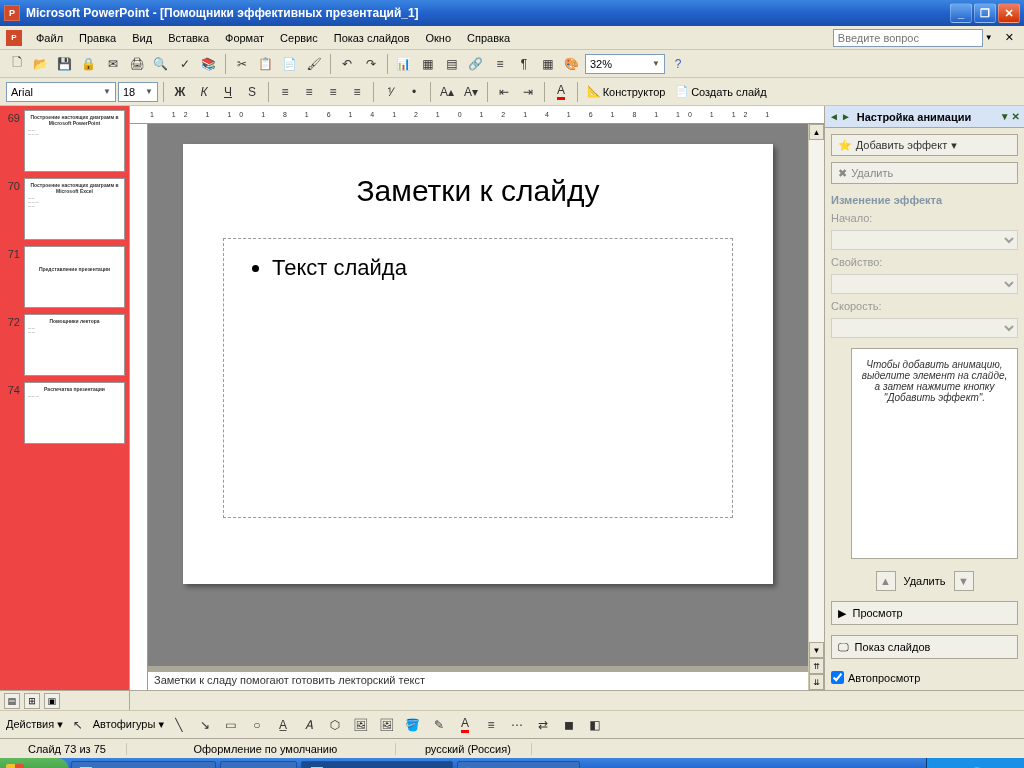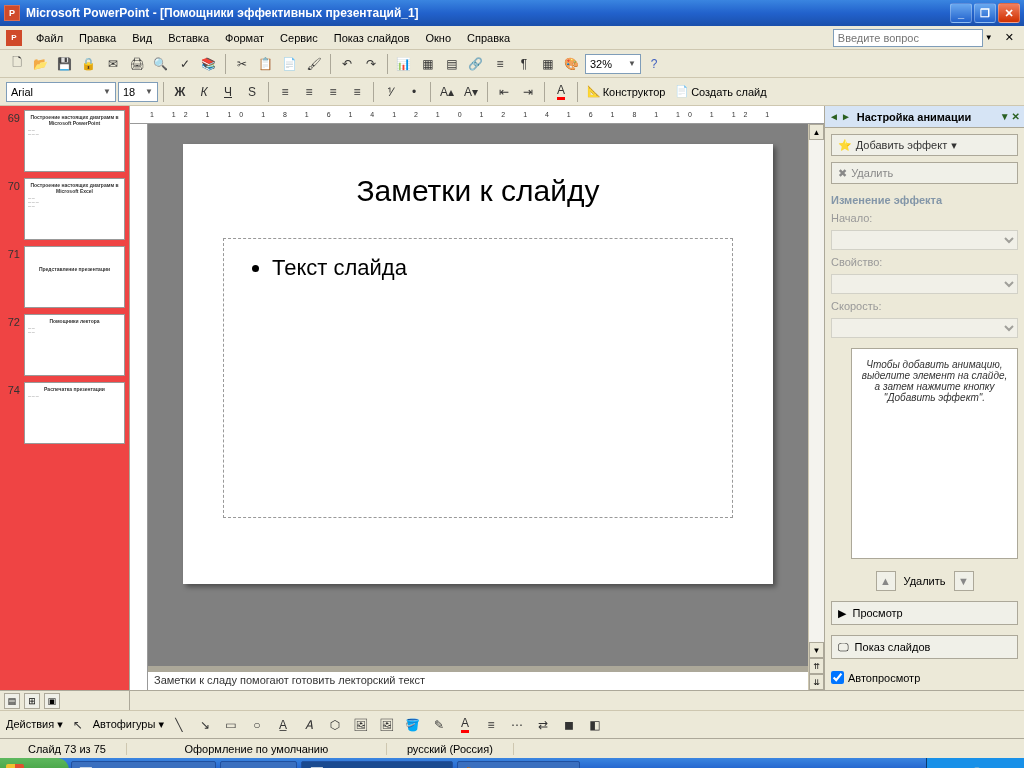--- a/index.html
+++ b/index.html
@@ -52,21 +52,21 @@
 .rp-field-label { color: #999; font-size: 11px; }
 .rp-select { height: 20px; background: #f4f4f0; border: 1px solid #c8c8c0; width: 100%; }
 .rp-hint { border: 1px solid #aca899; background: white; padding: 10px 8px; font-style: italic; text-align: center; color: #333; font-size: 10px; flex: 1; margin-top: 4px; margin-left: 20px; }
 .rp-order { display: flex; align-items: center; justify-content: center; gap: 8px; margin-top: 6px; }
 .rp-order .ob { width: 20px; height: 20px; border: 1px solid #aca899; background: #f0f0e8; display: flex; align-items: center; justify-content: center; cursor: pointer; color: #888; }
 .rp-bottom-btn { height: 24px; border: 1px solid #aca899; background: #f0f0e8; display: flex; align-items: center; padding: 0 6px; gap: 6px; cursor: pointer; margin-top: 4px; }
 .rp-check { display: flex; align-items: flex-end; gap: 4px; margin-top: 6px; }
 .viewbar { width: 130px; height: 20px; background: #ece9d8; border-top: 1px solid #aca899; border-right: 1px solid #aca899; display: flex; align-items: center; padding: 0 4px; gap: 4px; }
 .vbtn { width: 16px; height: 16px; border: 1px solid #aca899; background: #f0f0e8; cursor: pointer; font-size: 9px; display: flex; align-items: center; justify-content: center; }
 .drawbar { height: 28px; background: #ece9d8; border-top: 1px solid #cec7b0; display: flex; align-items: center; padding: 0 6px; gap: 4px; font-size: 11px; }
-.statusbar { height: 20px; background: #ece9d8; border-top: 1px solid #aca899; display: flex; align-items: center; font-size: 11px; padding: 0 8px; }
+.statusbar { height: 20px; background: #ece9d8; border-top: 1px solid #aca899; display: flex; align-items: center; font-size: 11px; padding: 0 8px; gap: 9px; }
 .statusbar .cell { padding: 0 20px; border-right: 1px solid #cec7b0; }
 .taskbar { height: 30px; background: linear-gradient(to bottom, #3a85e0 0%, #2262cc 40%, #1a4fab 100%); display: flex; align-items: center; font-size: 11px; color: white; }
 .startbtn { height: 30px; padding: 0 16px 0 6px; background: linear-gradient(to bottom, #5eb85e 0%, #2a8a2a 100%); border-radius: 0 12px 12px 0; display: flex; align-items: center; gap: 4px; font-weight: bold; font-style: italic; cursor: pointer; }
 .startbtn .logo { width: 18px; height: 18px; background: conic-gradient(#e05030 0 25%, #50b050 0 50%, #3080e0 0 75%, #f0c030 0 100%); border-radius: 2px; }
 .taskbtn { height: 24px; margin: 0 2px; padding: 0 8px; background: #3a6fbf; border: 1px solid #2050a0; border-radius: 2px; display: flex; align-items: center; gap: 4px; cursor: pointer; max-width: 160px; overflow: hidden; white-space: nowrap; }
 .taskbtn.active { background: #1a4a90; }
 .tray { margin-left: auto; height: 30px; background: #1890e8; padding: 0 8px; display: flex; align-items: center; gap: 6px; border-left: 1px solid #0a3a70; }
 .splitter { height: 4px; background: #aca899; cursor: ns-resize; }
 .scrollbar-v { width: 16px; background: #ece9d8; border-left: 1px solid #cec7b0; display: flex; flex-direction: column; }
 .scrollbar-v .sb-btn { height: 16px; background: #ece9d8; border: 1px solid #aca899; font-size: 8px; display: flex; align-items: center; justify-content: center; cursor: pointer; }
@@ -119,21 +119,21 @@
   <span class="tbtn">↷</span>
   <span class="tsep"></span>
   <span class="tbtn">📊</span>
   <span class="tbtn">▦</span>
   <span class="tbtn">▤</span>
   <span class="tbtn">🔗</span>
   <span class="tbtn">≡</span>
   <span class="tbtn">¶</span>
   <span class="tbtn">▦</span>
   <span class="tbtn">🎨</span>
-  <div class="tcombo" style="width:56px">
+  <div class="tcombo" style="width:80px">
     <span>32%</span>
       <span class="arrow">▼</span>
   </div>
   <span class="tbtn" style="color:#4060c0">?</span>
 </div>
 
 <div class="toolbar toolbar2">
   <div class="tcombo" style="width:110px">
     <span>Arial</span>
       <span class="arrow">▼</span>

